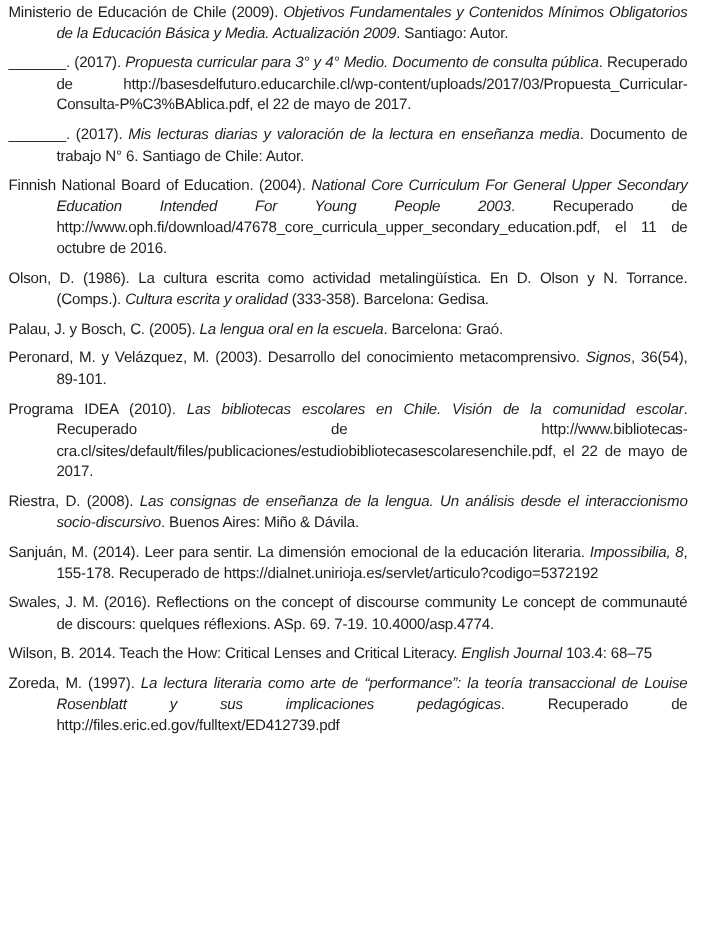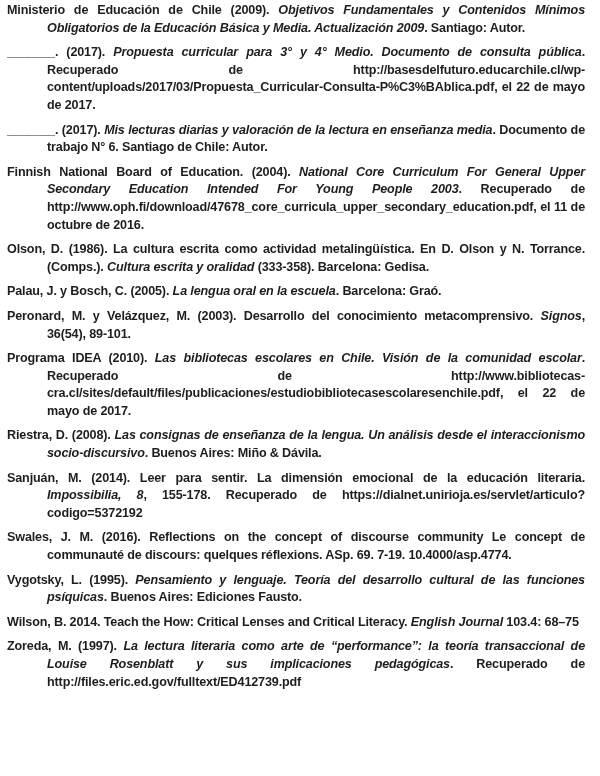--- a/index.html
+++ b/index.html
@@ -5,35 +5,34 @@
   html, body { margin: 0; padding: 0; background: #ffffff; }
   body { width: 600px; height: 776px; overflow: hidden; position: relative; }
   #refs {
     position: absolute; left: 7px; top: 2px; width: 583px;
     font-family: "Liberation Sans", sans-serif;
     font-size: 12.6px; line-height: 17.6px; color: #1e1e1e;
     letter-spacing: -0.15px;
   }
   .ref {
     padding-left: 40px; text-indent: -40px;
-    margin: 0 5px 7px 0; text-align: justify; font-weight: bold;
+    margin: 0 17px 7px 0; text-align: justify;
   }
   .ref .it { font-style: italic; }
 </style>
 </head>
 <body>
 
 <div id="refs">
   <p class="ref"><span class="rm">Ministerio de Educación de Chile (2009). </span><span class="it">Objetivos Fundamentales y Contenidos Mínimos Obligatorios de la Educación Básica y Media. Actualización 2009</span><span class="rm">. Santiago: Autor.</span></p>
   <p class="ref"><span class="rm">_______. (2017). </span><span class="it">Propuesta curricular para 3° y 4° Medio. Documento de consulta pública</span><span class="rm">. Recuperado de http://basesdelfuturo.educarchile.cl/wp-content/uploads/2017/03/Propuesta_Curricular-Consulta-P%C3%BAblica.pdf, el 22 de mayo de 2017.</span></p>
   <p class="ref"><span class="rm">_______. (2017). </span><span class="it">Mis lecturas diarias y valoración de la lectura en enseñanza media</span><span class="rm">. Documento de trabajo N° 6. Santiago de Chile: Autor.</span></p>
   <p class="ref"><span class="rm">Finnish National Board of Education. (2004). </span><span class="it">National Core Curriculum For General Upper Secondary Education Intended For Young People 2003</span><span class="rm">. Recuperado de http://www.oph.fi/download/47678_core_curricula_upper_secondary_education.pdf, el 11 de octubre de 2016.</span></p>
   <p class="ref"><span class="rm">Olson, D. (1986). La cultura escrita como actividad metalingüística. En D. Olson y N. Torrance. (Comps.). </span><span class="it">Cultura escrita y oralidad</span><span class="rm"> (333-358). Barcelona: Gedisa.</span></p>
   <p class="ref"><span class="rm">Palau, J. y Bosch, C. (2005). </span><span class="it">La lengua oral en la escuela</span><span class="rm">. Barcelona: Graó.</span></p>
   <p class="ref"><span class="rm">Peronard, M. y Velázquez, M. (2003). Desarrollo del conocimiento metacomprensivo. </span><span class="it">Signos</span><span class="rm">, 36(54), 89-101.</span></p>
   <p class="ref"><span class="rm">Programa IDEA (2010). </span><span class="it">Las bibliotecas escolares en Chile. Visión de la comunidad escolar</span><span class="rm">. Recuperado de http://www.bibliotecas-cra.cl/sites/default/files/publicaciones/estudiobibliotecasescolaresenchile.pdf, el 22 de mayo de 2017.</span></p>
   <p class="ref"><span class="rm">Riestra, D. (2008). </span><span class="it">Las consignas de enseñanza de la lengua. Un análisis desde el interaccionismo socio-discursivo</span><span class="rm">. Buenos Aires: Miño &amp; Dávila.</span></p>
   <p class="ref"><span class="rm">Sanjuán, M. (2014). Leer para sentir. La dimensión emocional de la educación literaria. </span><span class="it">Impossibilia, 8</span><span class="rm">, 155-178. Recuperado de https://dialnet.unirioja.es/servlet/articulo?codigo=5372192</span></p>
   <p class="ref"><span class="rm">Swales, J. M. (2016). Reflections on the concept of discourse community Le concept de communauté de discours: quelques réflexions. ASp. 69. 7-19. 10.4000/asp.4774.</span></p>
-  <p class="ref"><span class="rm">Vygotsky, L. (1995). </span><span class="it">Pensamiento y lenguaje. Teoría del desarrollo cultural de las funciones psíquicas</span><span class="rm">. Buenos Aires: Ediciones Fausto.</span></p>
   <p class="ref"><span class="rm">Wilson, B. 2014. Teach the How: Critical Lenses and Critical Literacy. </span><span class="it">English Journal</span><span class="rm"> 103.4: 68–75</span></p>
   <p class="ref"><span class="rm">Zoreda, M. (1997). </span><span class="it">La lectura literaria como arte de “performance”: la teoría transaccional de Louise Rosenblatt y sus implicaciones pedagógicas</span><span class="rm">. Recuperado de http://files.eric.ed.gov/fulltext/ED412739.pdf</span></p>
 </div>
 
 </body></html>

